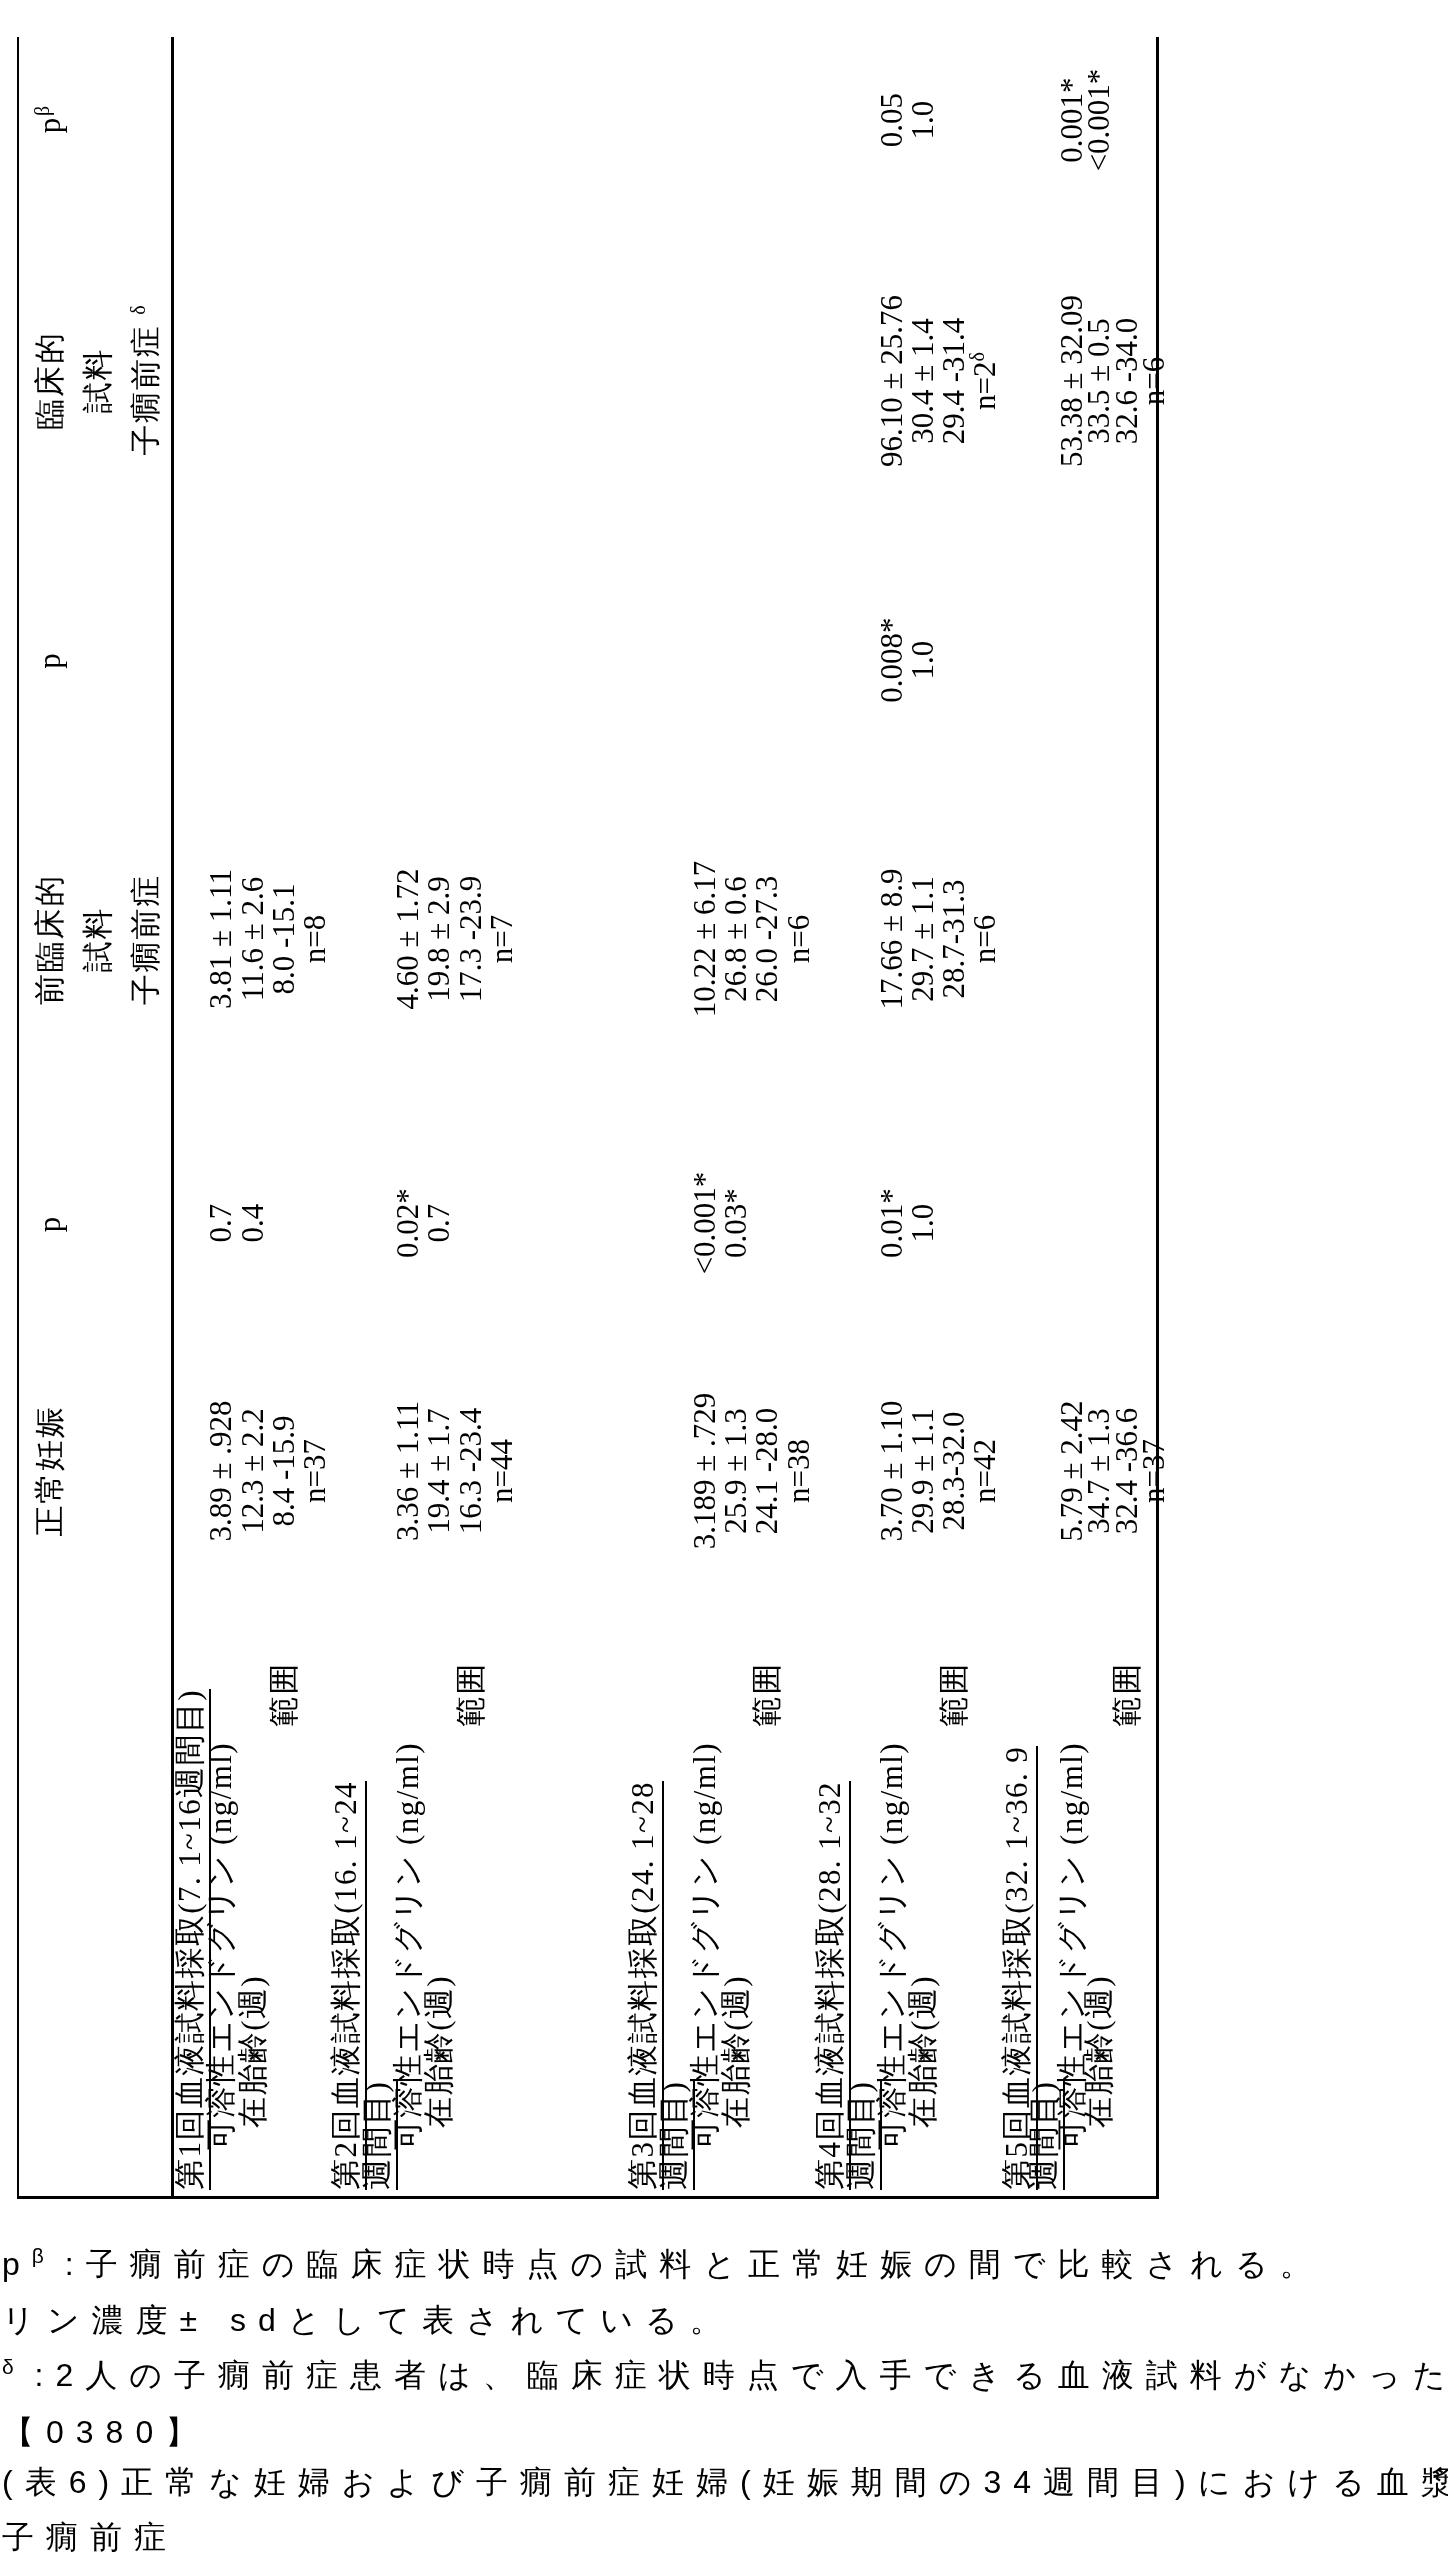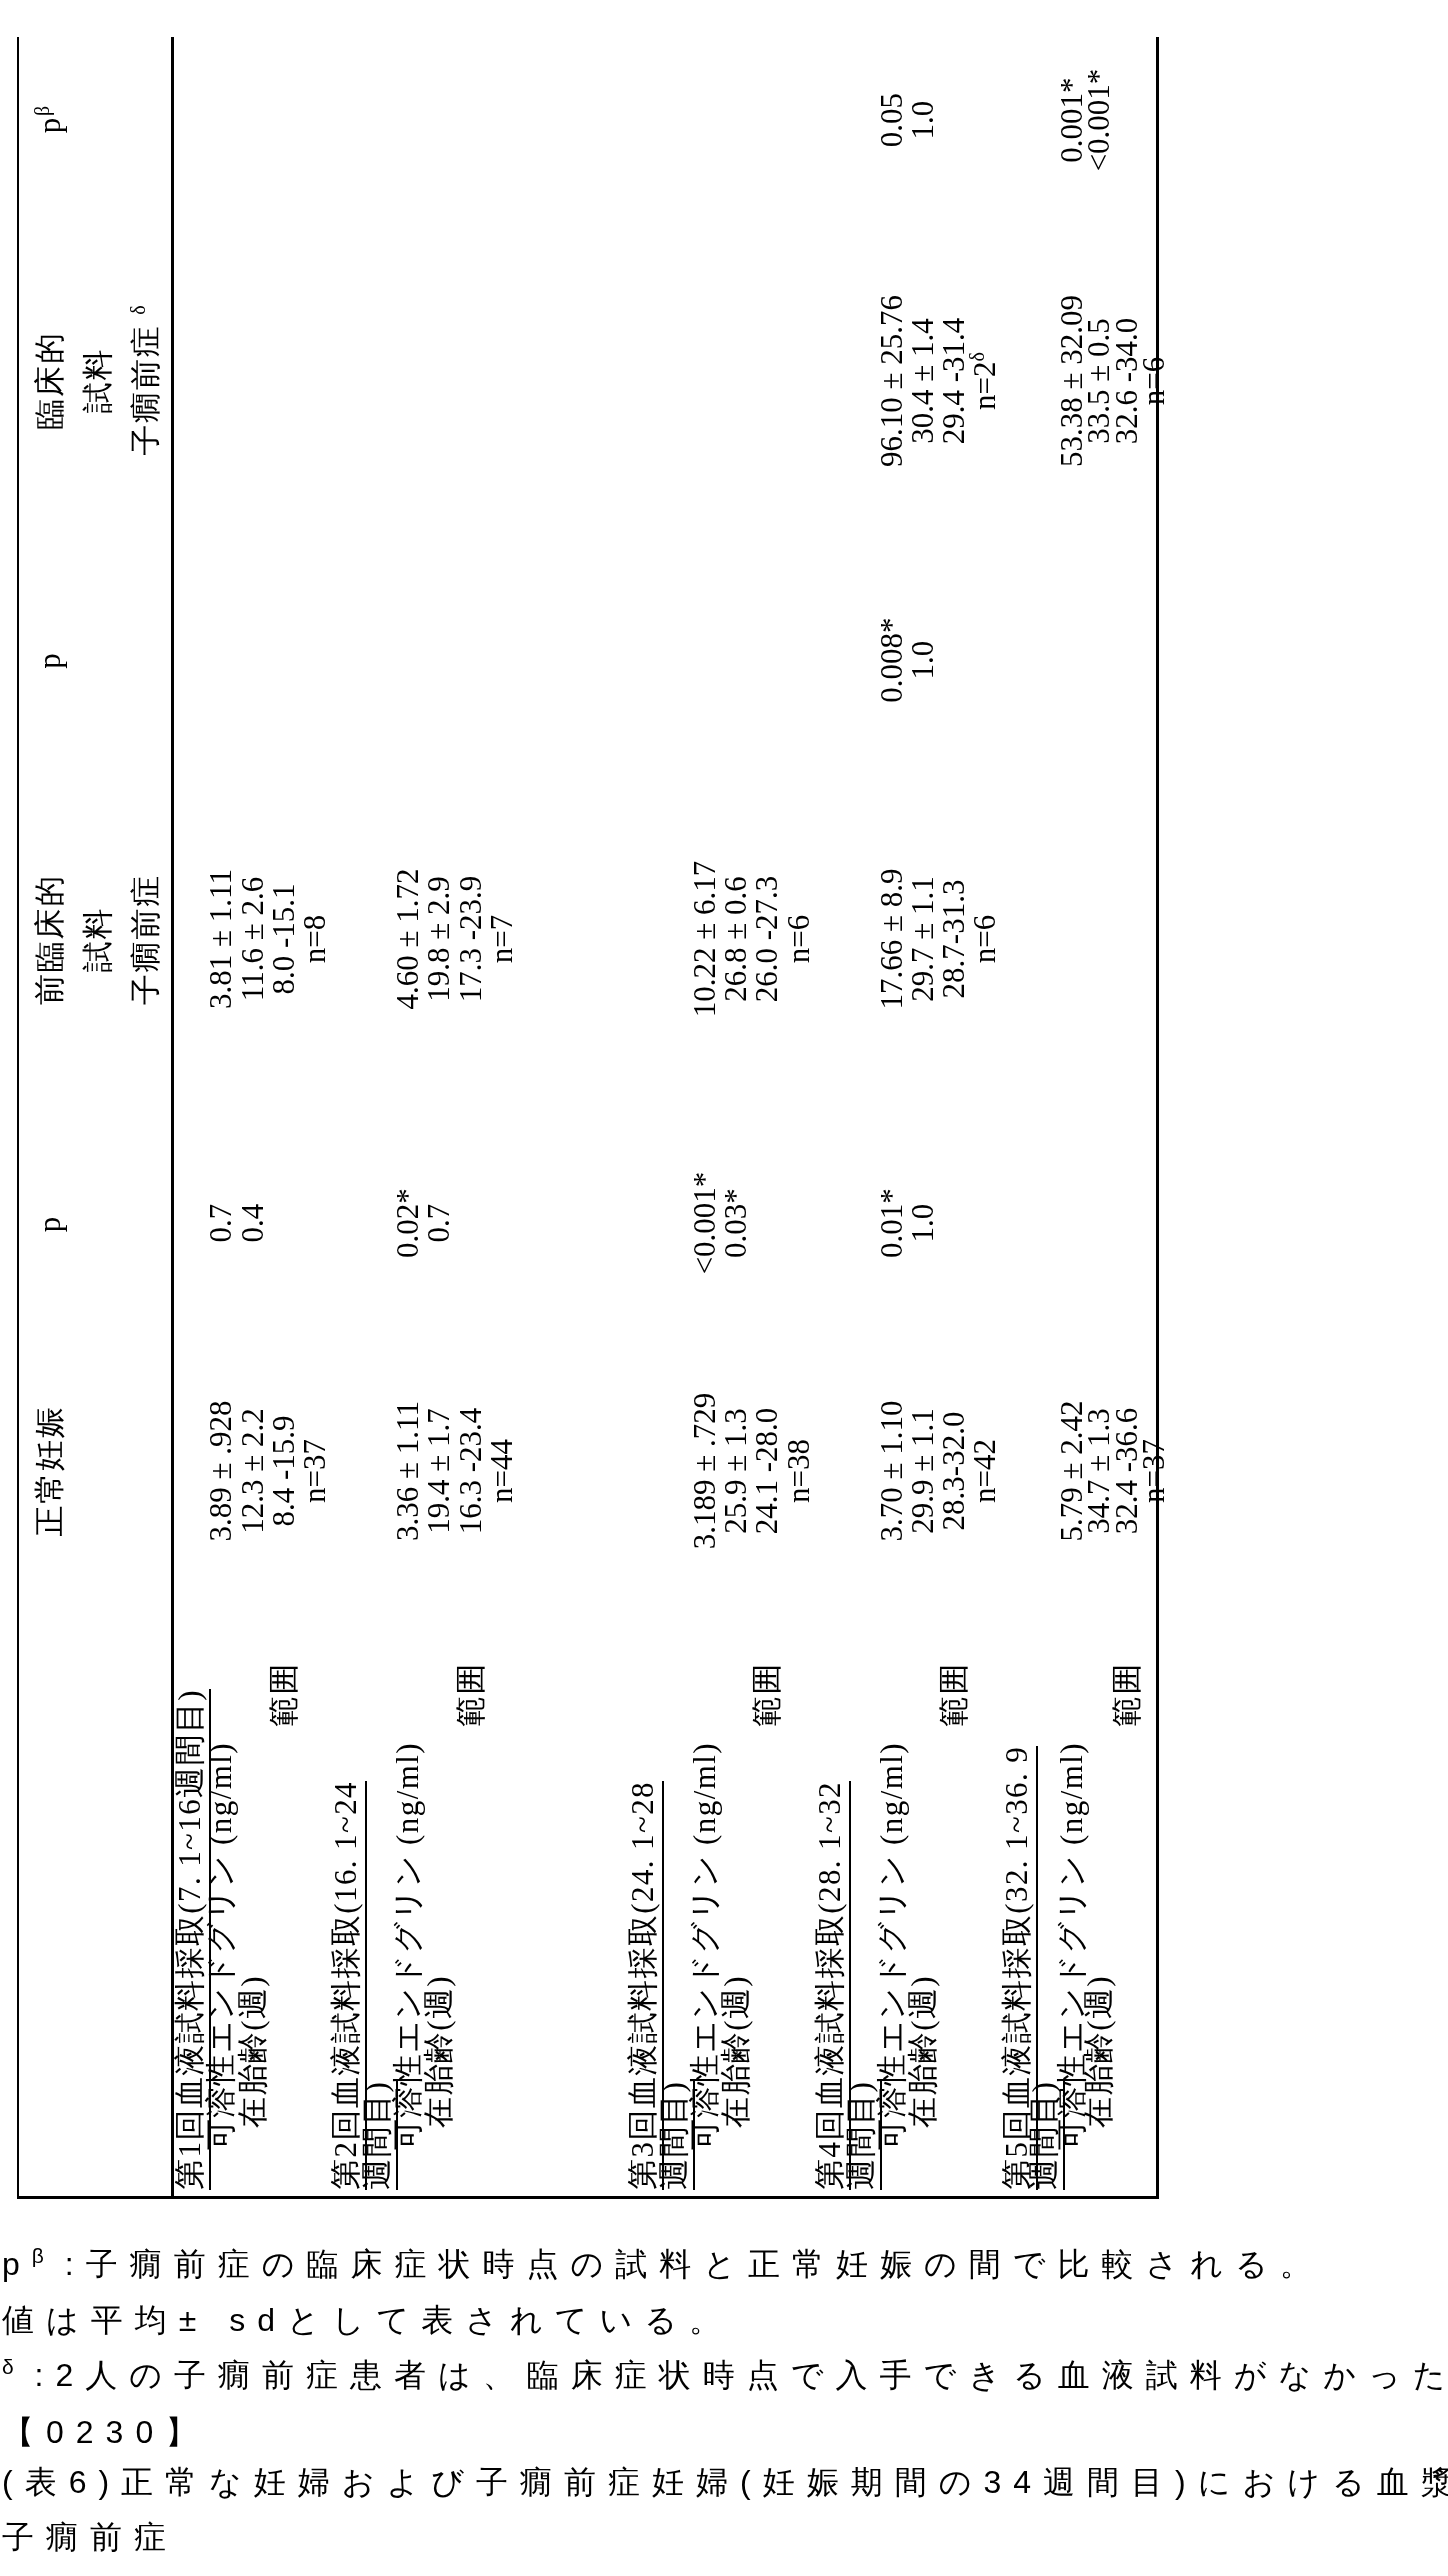--- a/index.html
+++ b/index.html
@@ -200,20 +200,20 @@
       <div class="row" style="top: 1124px;">
         <span class="val" style="left: 728px;">n=37</span>
         <span class="val" style="left: 1818px;">n=6</span>
       </div>
     </div>
 </div>
 
 <div class="fn" style="top:2243px">
   <span>p</span><sup>β</sup><span> :子癇前症の臨床症状時点の試料と正常妊娠の間で比較される。</span>
 </div>
-<div class="fn" style="top:2299px">値は平均± sdとして表されている。</div>
+<div class="fn" style="top:2299px">リン濃度± sdとして表されている。</div>
 <div class="fn" style="top:2354px">
   <sup>δ</sup><span> :2人の子癇前症患者は、臨床症状時点で入手できる血液試料がなかった</span>
 </div>
-<div class="fn" style="top:2411px">【0230】</div>
+<div class="fn" style="top:2411px">【0380】</div>
 <div class="fn" style="top:2461px">(表6)正常な妊婦および子癇前症妊婦(妊娠期間の34週間目)における血漿</div>
 <div class="fn" style="top:2516px">子癇前症</div>
 
 
 </body></html>

